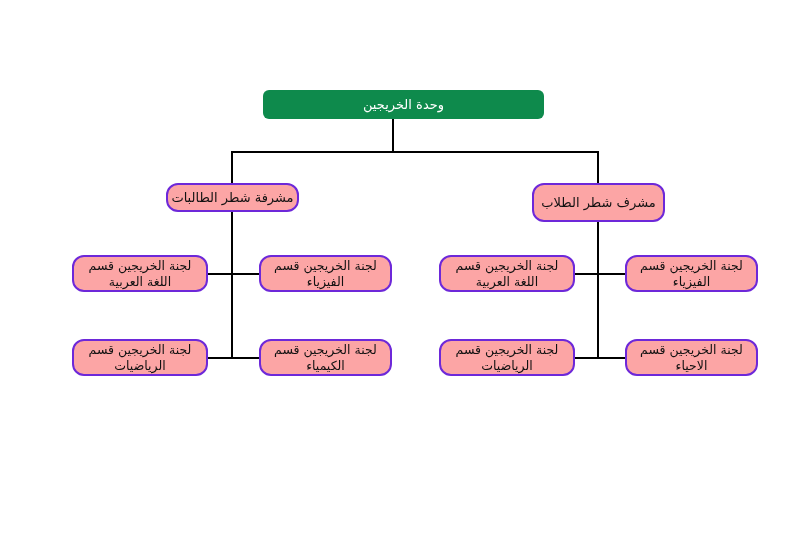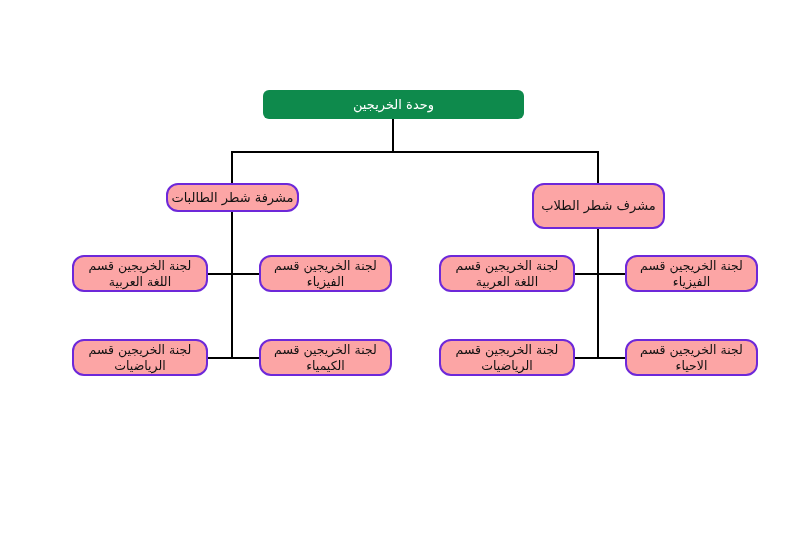--- a/index.html
+++ b/index.html
@@ -87,29 +87,29 @@
   <div class="conn h" style="left:231px; top:273px; width:28px;"></div>
   <div class="conn h" style="left:208px; top:357px; width:25px;"></div>
   <div class="conn h" style="left:231px; top:357px; width:28px;"></div>
 
   <div class="conn v" style="left:597px; top:212px; height:147px;"></div>
   <div class="conn h" style="left:574px; top:273px; width:25px;"></div>
   <div class="conn h" style="left:597px; top:273px; width:28px;"></div>
   <div class="conn h" style="left:574px; top:357px; width:25px;"></div>
   <div class="conn h" style="left:597px; top:357px; width:28px;"></div>
 
-  <div class="node root" style="left:263px; top:90px; width:261px; height:29px;">
+  <div class="node root" style="left:263px; top:90px; width:281px; height:29px;">
     <span class="node-label">وحدة الخريجين</span>
   </div>
 
   <div class="node supervisor" style="left:166px; top:183px; width:133px; height:29px;">
     <span class="node-label">مشرفة شطر الطالبات</span>
   </div>
 
-  <div class="node supervisor" style="left:532px; top:183px; width:133px; height:46px;">
+  <div class="node supervisor" style="left:532px; top:183px; width:133px; height:39px;">
     <span class="node-label">مشرف شطر الطلاب</span>
   </div>
 
   <div class="node leaf" style="left:72px; top:255px; width:136px; height:37px;">
     <span class="node-label">لجنة الخريجين قسم
 اللغة العربية</span>
   </div>
 
   <div class="node leaf" style="left:259px; top:255px; width:133px; height:37px;">
     <span class="node-label">لجنة الخريجين قسم

